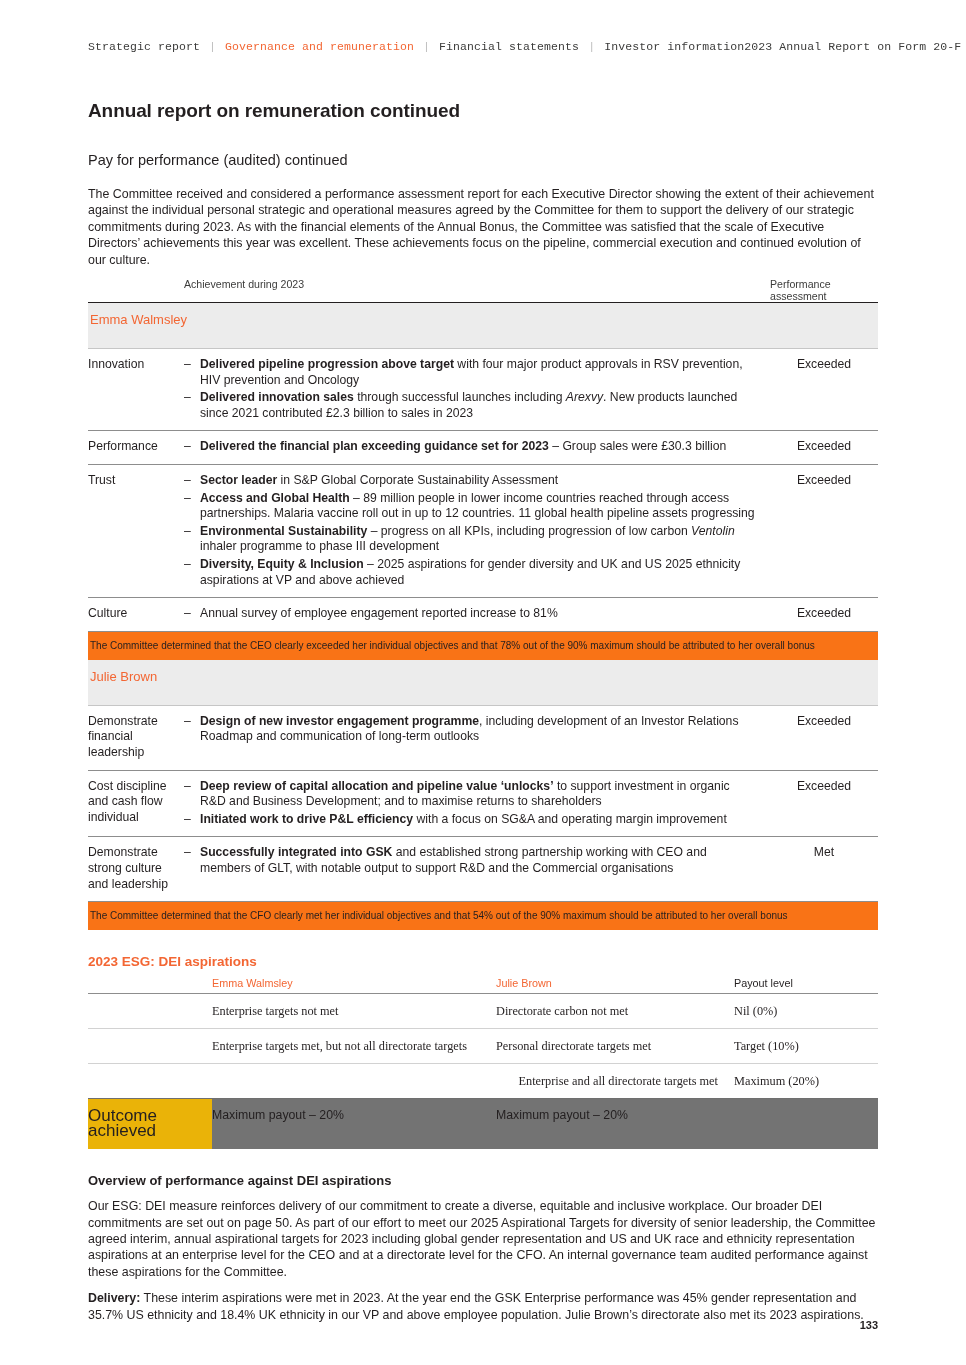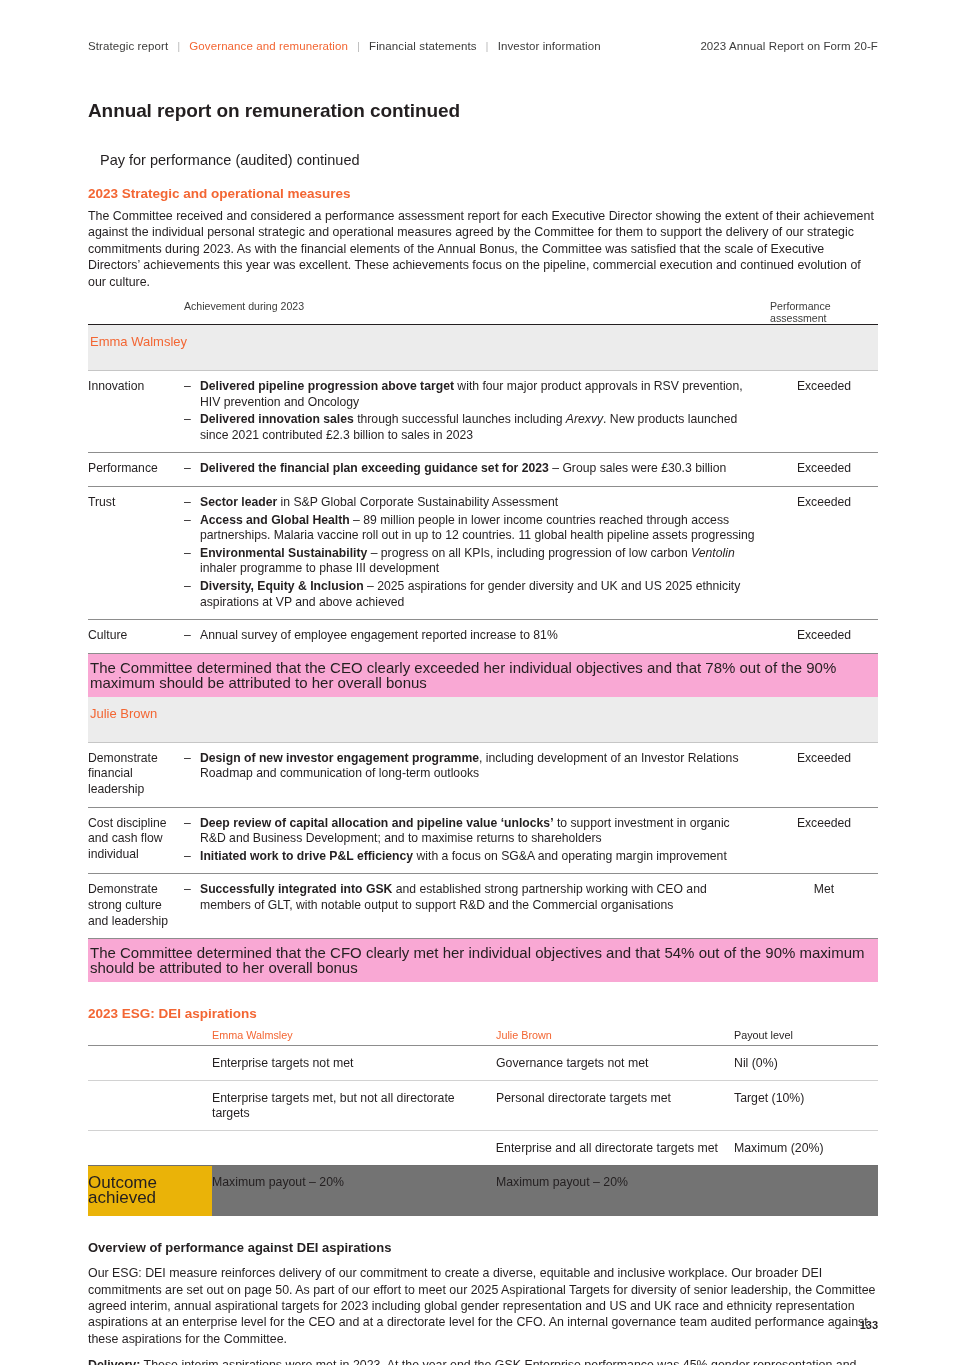--- a/index.html
+++ b/index.html
@@ -11,38 +11,38 @@
     font-family: "Liberation Sans", sans-serif;
     color: #231f20;
     -webkit-font-smoothing: antialiased;
   }
   .page { position: relative; width: 966px; height: 1365px; padding: 0; }
 
   
   .runhead {
     position: absolute; top: 40px; left: 88px; right: 88px;
     display: flex; align-items: flex-end;
-    font-size: 11.5px; color: #3c3c3b; letter-spacing: .1px;
+    font-size: 11.5px; color: #3c3c3b; letter-spacing: .1px; font-family: Liberation Mono, monospace;
   }
   .runhead .navgroup { display: flex; align-items: baseline; }
   .runhead .navitem { white-space: nowrap; }
   .runhead .navitem.active { color: #f36633; }
   .runhead .sep { color: #bdbdbd; padding: 0 9px; }
   .runhead .docref { margin-left: auto; white-space: nowrap; color: #3c3c3b; }
 
   
   .content { position: absolute; left: 88px; top: 100px; width: 790px; }
 
   h1.doc-title {
     font-size: 19px; font-weight: bold; color: #231f20;
     margin: 0 0 30px 0; letter-spacing: -.1px;
   }
   h2.sub-title {
     font-size: 14.5px; font-weight: normal; color: #231f20;
-    margin: 0 0 18px 12px;
+    margin: 0 0 18px 0;
   }
   h3.orange-head {
     font-size: 13.5px; font-weight: bold; color: #f36633;
     margin: 0 0 7px 0;
   }
   h3.plain-head {
     font-size: 13px; font-weight: bold; color: #231f20;
     margin: 0 0 10px 0;
   }
   p.body {
@@ -84,37 +84,37 @@
     position: relative; padding-left: 16px; margin: 0 0 2px 0;
   }
   ul.dashlist li:last-child { margin-bottom: 0; }
   ul.dashlist li::before {
     content: "\2013"; position: absolute; left: 0; top: 0; color: #231f20;
   }
   .b { font-weight: bold; }
   .i { font-style: italic; }
 
   tr.note-band td {
-    background: #f9a8d4; font-size: 15px; line-height: 15px;
+    background: #f97316; font-size: 10px; line-height: 15px;
     padding: 6px 8px 7px 2px; color: #231f20;
   }
 
   
   table.dei { width: 100%; border-collapse: collapse; table-layout: fixed; margin-top: 8px; }
   table.dei td { vertical-align: top; padding: 0; text-align: left; }
   .d-label { width: 124px; }
   .d-emma  { width: 284px; }
   .d-julie { width: 238px; }
   .d-pay   { width: 144px; }
 
   tr.dei-hdr td { font-size: 10.8px; padding-bottom: 4px; }
   tr.dei-hdr td.namecol { color: #f36633; }
   tr.dei-hdr td.paycol  { color: #231f20; font-weight: normal; }
 
-  tr.dei-row td { font-size: 12.3px; padding: 10px 10px 9px 0; line-height: 15px; }
+  tr.dei-row td { font-size: 12.3px; padding: 10px 10px 9px 0; line-height: 15px; font-family: Liberation Serif, serif; }
   tr.dei-row td.span-center { text-align: right; padding-right: 16px; }
 
   tr.dei-outcome td {
     background: #737373; font-size: 12.3px; padding: 9px 10px 11px 0; line-height: 15px;
   }
   tr.dei-outcome td.lbl { background: #eab308; font-size: 17px; padding-top: 9px; }
 
   .rule-dei-heavy td { border-top: 1.4px solid #8d8d8d; height:0; line-height:0; font-size:0; padding:0; }
   .rule-dei-light td { border-top: 1px solid #d2d2d2; height:0; line-height:0; font-size:0; padding:0; }
   .rule-dei-dark  td { border-top: 1.3px solid #6f6f6f; height:0; line-height:0; font-size:0; padding:0; }
@@ -142,21 +142,20 @@
       <span class="sep">|</span>
       <span class="navitem">Investor information</span>
     </div>
     <span class="docref">2023 Annual Report on Form 20-F</span>
   </div>
 
   <div class="content">
 
     <h1 class="doc-title">Annual report on remuneration continued</h1>
     <h2 class="sub-title">Pay for performance (audited) continued</h2>
-    <h3 class="orange-head">2023 Strategic and operational measures</h3>
     <p class="body">The Committee received and considered a performance assessment report for each Executive Director showing the extent of their achievement against the individual personal strategic and operational measures agreed by the Committee for them to support the delivery of our strategic commitments during 2023. As with the financial elements of the Annual Bonus, the Committee was satisfied that the scale of Executive Directors’ achievements this year was excellent. These achievements focus on the pipeline, commercial execution and continued evolution of our culture.</p>
 
     <table class="meas">
       <colgroup>
         <col class="col-label">
           <col class="col-body">
           <col class="col-assess">
       </colgroup>
       <tbody>
 
@@ -307,21 +306,21 @@
           <td class="namecol">Julie Brown</td>
           <td class="paycol">Payout level</td>
         </tr>
         <tr class="rule-dei-heavy">
             <td colspan="4"></td>
           </tr>
 
         <tr class="dei-row">
           <td></td>
           <td>Enterprise targets not met</td>
-          <td>Governance targets not met</td>
+          <td>Directorate carbon not met</td>
           <td>Nil (0%)</td>
         </tr>
         <tr class="rule-dei-light">
             <td colspan="4"></td>
           </tr>
 
         <tr class="dei-row">
           <td></td>
           <td>Enterprise targets met, but not all directorate targets</td>
           <td>Personal directorate targets met</td>

